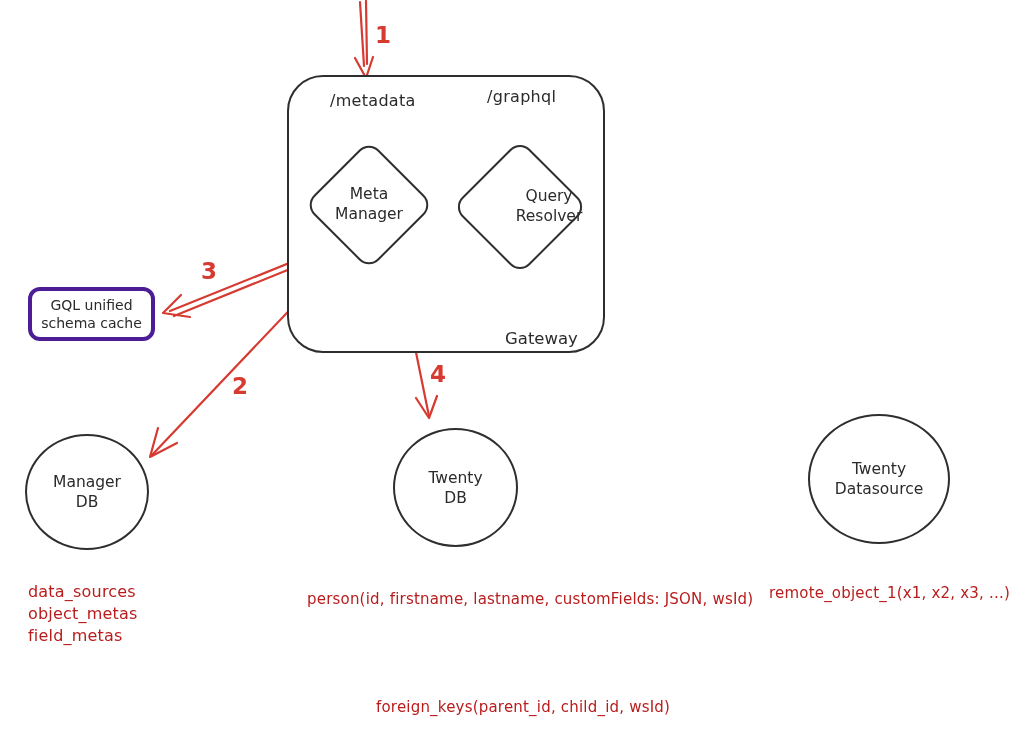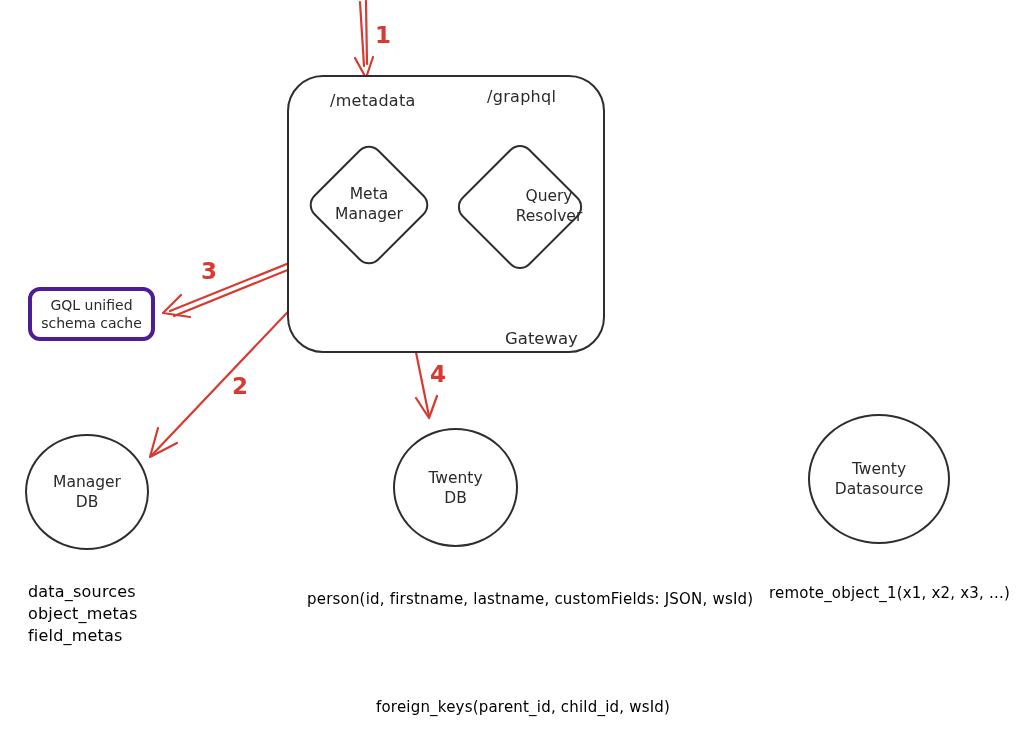--- a/index.html
+++ b/index.html
@@ -71,21 +71,21 @@
     display: flex; align-items: center; justify-content: center;
   }
   .circle-metadata { left: 25px;  top: 434px; width: 124px; height: 116px; }
   .circle-twenty   { left: 393px; top: 428px; width: 125px; height: 119px; }
   .circle-remote   { left: 808px; top: 414px; width: 142px; height: 130px; }
 
   
   .schema-text {
     font-size: 15px;
     letter-spacing: 0.2px;
-    color: #000000;
+    color: #b91c1c;
   }
   .tables-block {
     left: 28px; top: 581px;
     font-size: 16px;
     line-height: 22px;
   }
 
   
   .step-num {
     color: #d63a31;

